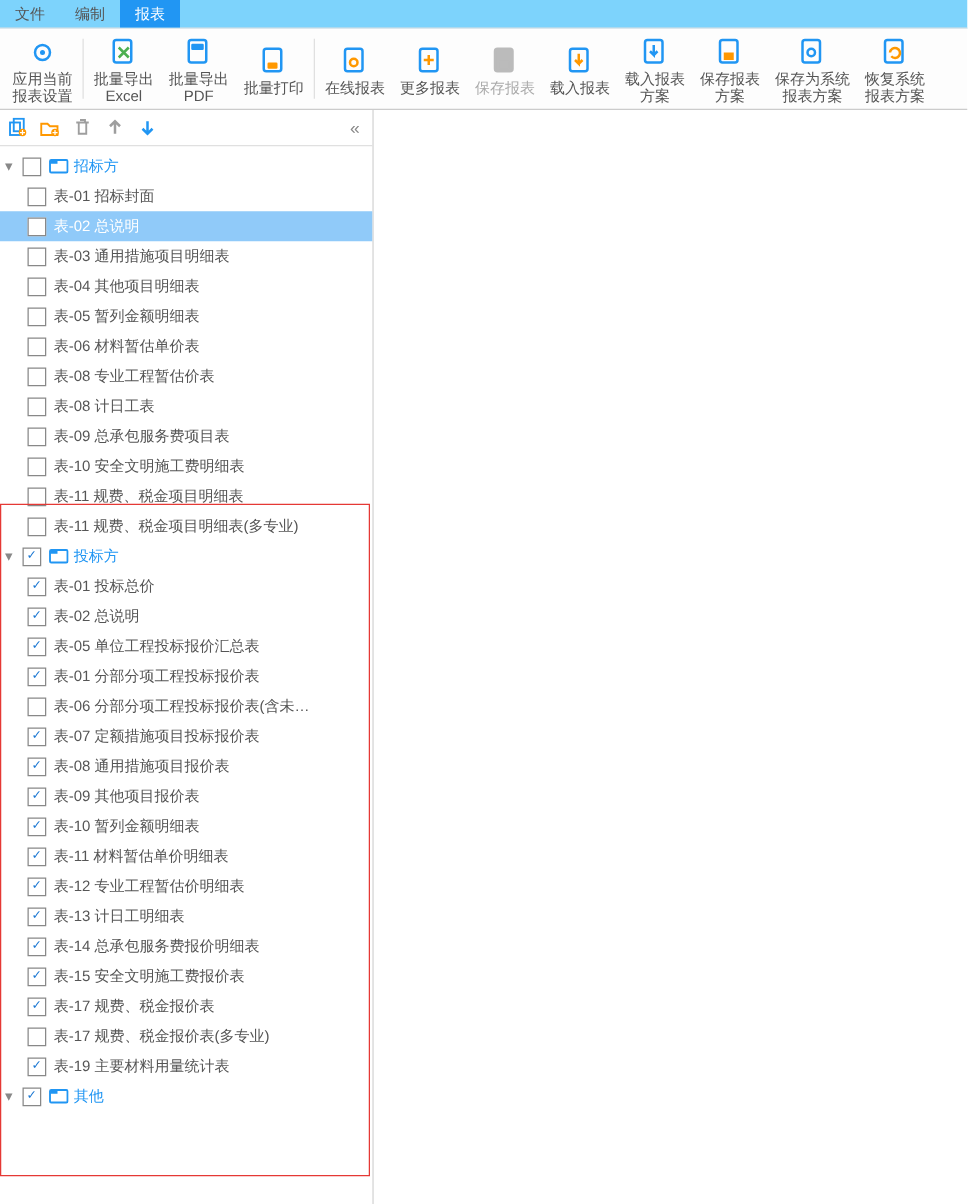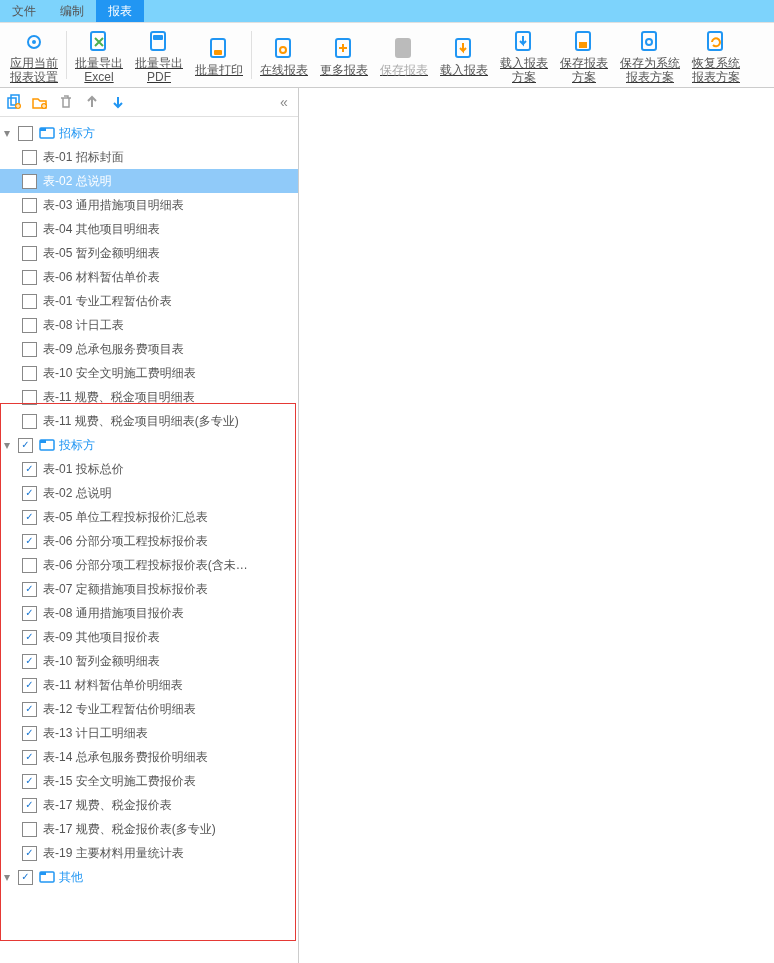--- a/index.html
+++ b/index.html
@@ -2,21 +2,21 @@
 <html><head>
 <meta charset="utf-8">
 <style>
   html,body{margin:0;padding:0;font-family:"Microsoft YaHei","PingFang SC",sans-serif;font-size:12px;color:#333;background:#fff;}
   
   .menubar{height:22px;display:flex;align-items:stretch;background:#7dd3fc;border-bottom:1px solid #e0e0e0;}
   .menu-item{padding:3px 12px;color:#555;display:flex;align-items:center;}
   .menu-item.active{background:#2196f3;color:#fff;}
   
   .ribbon{height:60px;display:flex;align-items:center;gap:0;background:#fdfdfd;border-bottom:1px solid #ccc;padding:2px 0 2px 4px;}
-  .rib-btn{display:flex;flex-direction:column;align-items:center;justify-content:flex-start;min-width:48px;padding:2px 6px 0;cursor:pointer;text-decoration:underline;}
+  .rib-btn{display:flex;flex-direction:column;align-items:center;justify-content:flex-start;min-width:48px;padding:2px 6px 0;cursor:pointer;}
   .rib-btn.disabled .rib-label{color:#aaa;}
   .rib-btn.disabled svg *{stroke:#bbb;fill:#bbb;}
   .rib-ico{width:28px;height:28px;display:flex;align-items:center;justify-content:center;}
   .rib-label{font-size:12px;color:#555;text-align:center;line-height:14px;white-space:pre;}
   .sep{width:1px;height:48px;background:#e0e0e0;margin:0 2px;}
   
   .main{display:flex;height:calc(963px - 82px);}
   .sidebar{width:298px;border-right:1px solid #ccc;display:flex;flex-direction:column;}
   .content{flex:1;background:#fff;}
   
@@ -243,21 +243,21 @@
         <div class="node indent1">
           <span class="cb"></span>
           <span class="label">表-05 暂列金额明细表</span>
         </div>
         <div class="node indent1">
           <span class="cb"></span>
           <span class="label">表-06 材料暂估单价表</span>
         </div>
         <div class="node indent1">
           <span class="cb"></span>
-          <span class="label">表-01 专业工程暂估价表</span>
+          <span class="label">表-08 专业工程暂估价表</span>
         </div>
         <div class="node indent1">
           <span class="cb"></span>
           <span class="label">表-08 计日工表</span>
         </div>
         <div class="node indent1">
           <span class="cb"></span>
           <span class="label">表-09 总承包服务费项目表</span>
         </div>
         <div class="node indent1">
@@ -290,21 +290,21 @@
         <div class="node indent1">
           <span class="cb checked"></span>
           <span class="label">表-02 总说明</span>
         </div>
         <div class="node indent1">
           <span class="cb checked"></span>
           <span class="label">表-05 单位工程投标报价汇总表</span>
         </div>
         <div class="node indent1">
           <span class="cb checked"></span>
-          <span class="label">表-06 分部分项工程投标报价表</span>
+          <span class="label">表-01 分部分项工程投标报价表</span>
         </div>
         <div class="node indent1">
           <span class="cb"></span>
           <span class="label">表-06 分部分项工程投标报价表(含未…</span>
         </div>
         <div class="node indent1">
           <span class="cb checked"></span>
           <span class="label">表-07 定额措施项目投标报价表</span>
         </div>
         <div class="node indent1">

